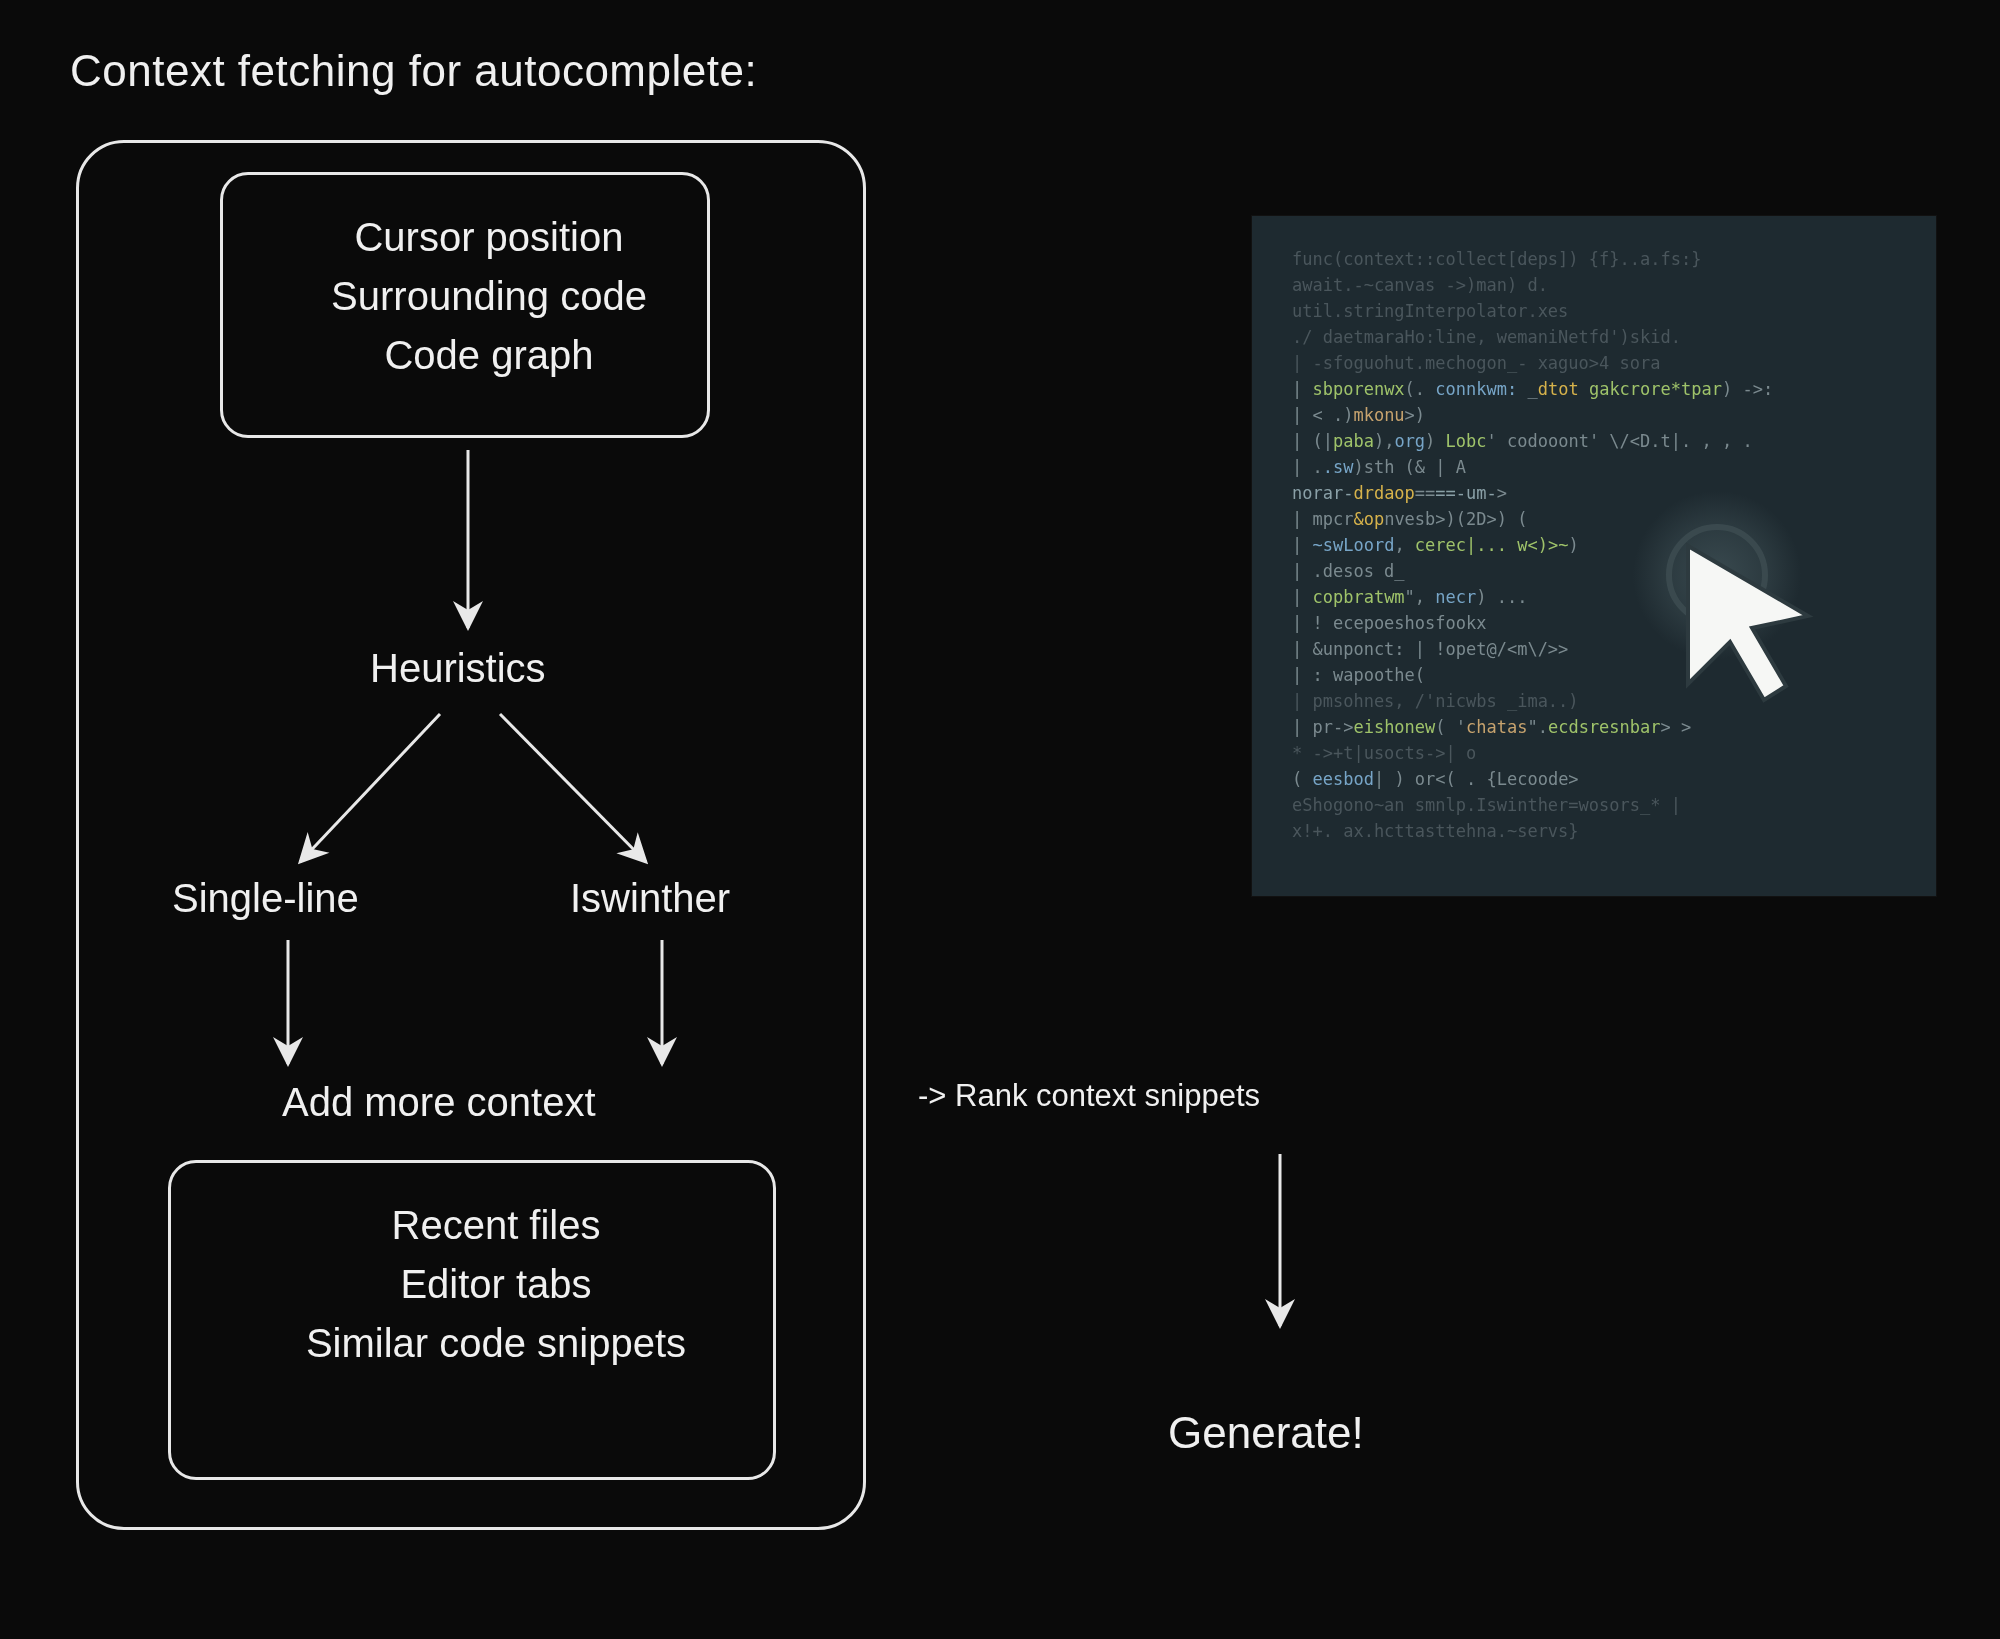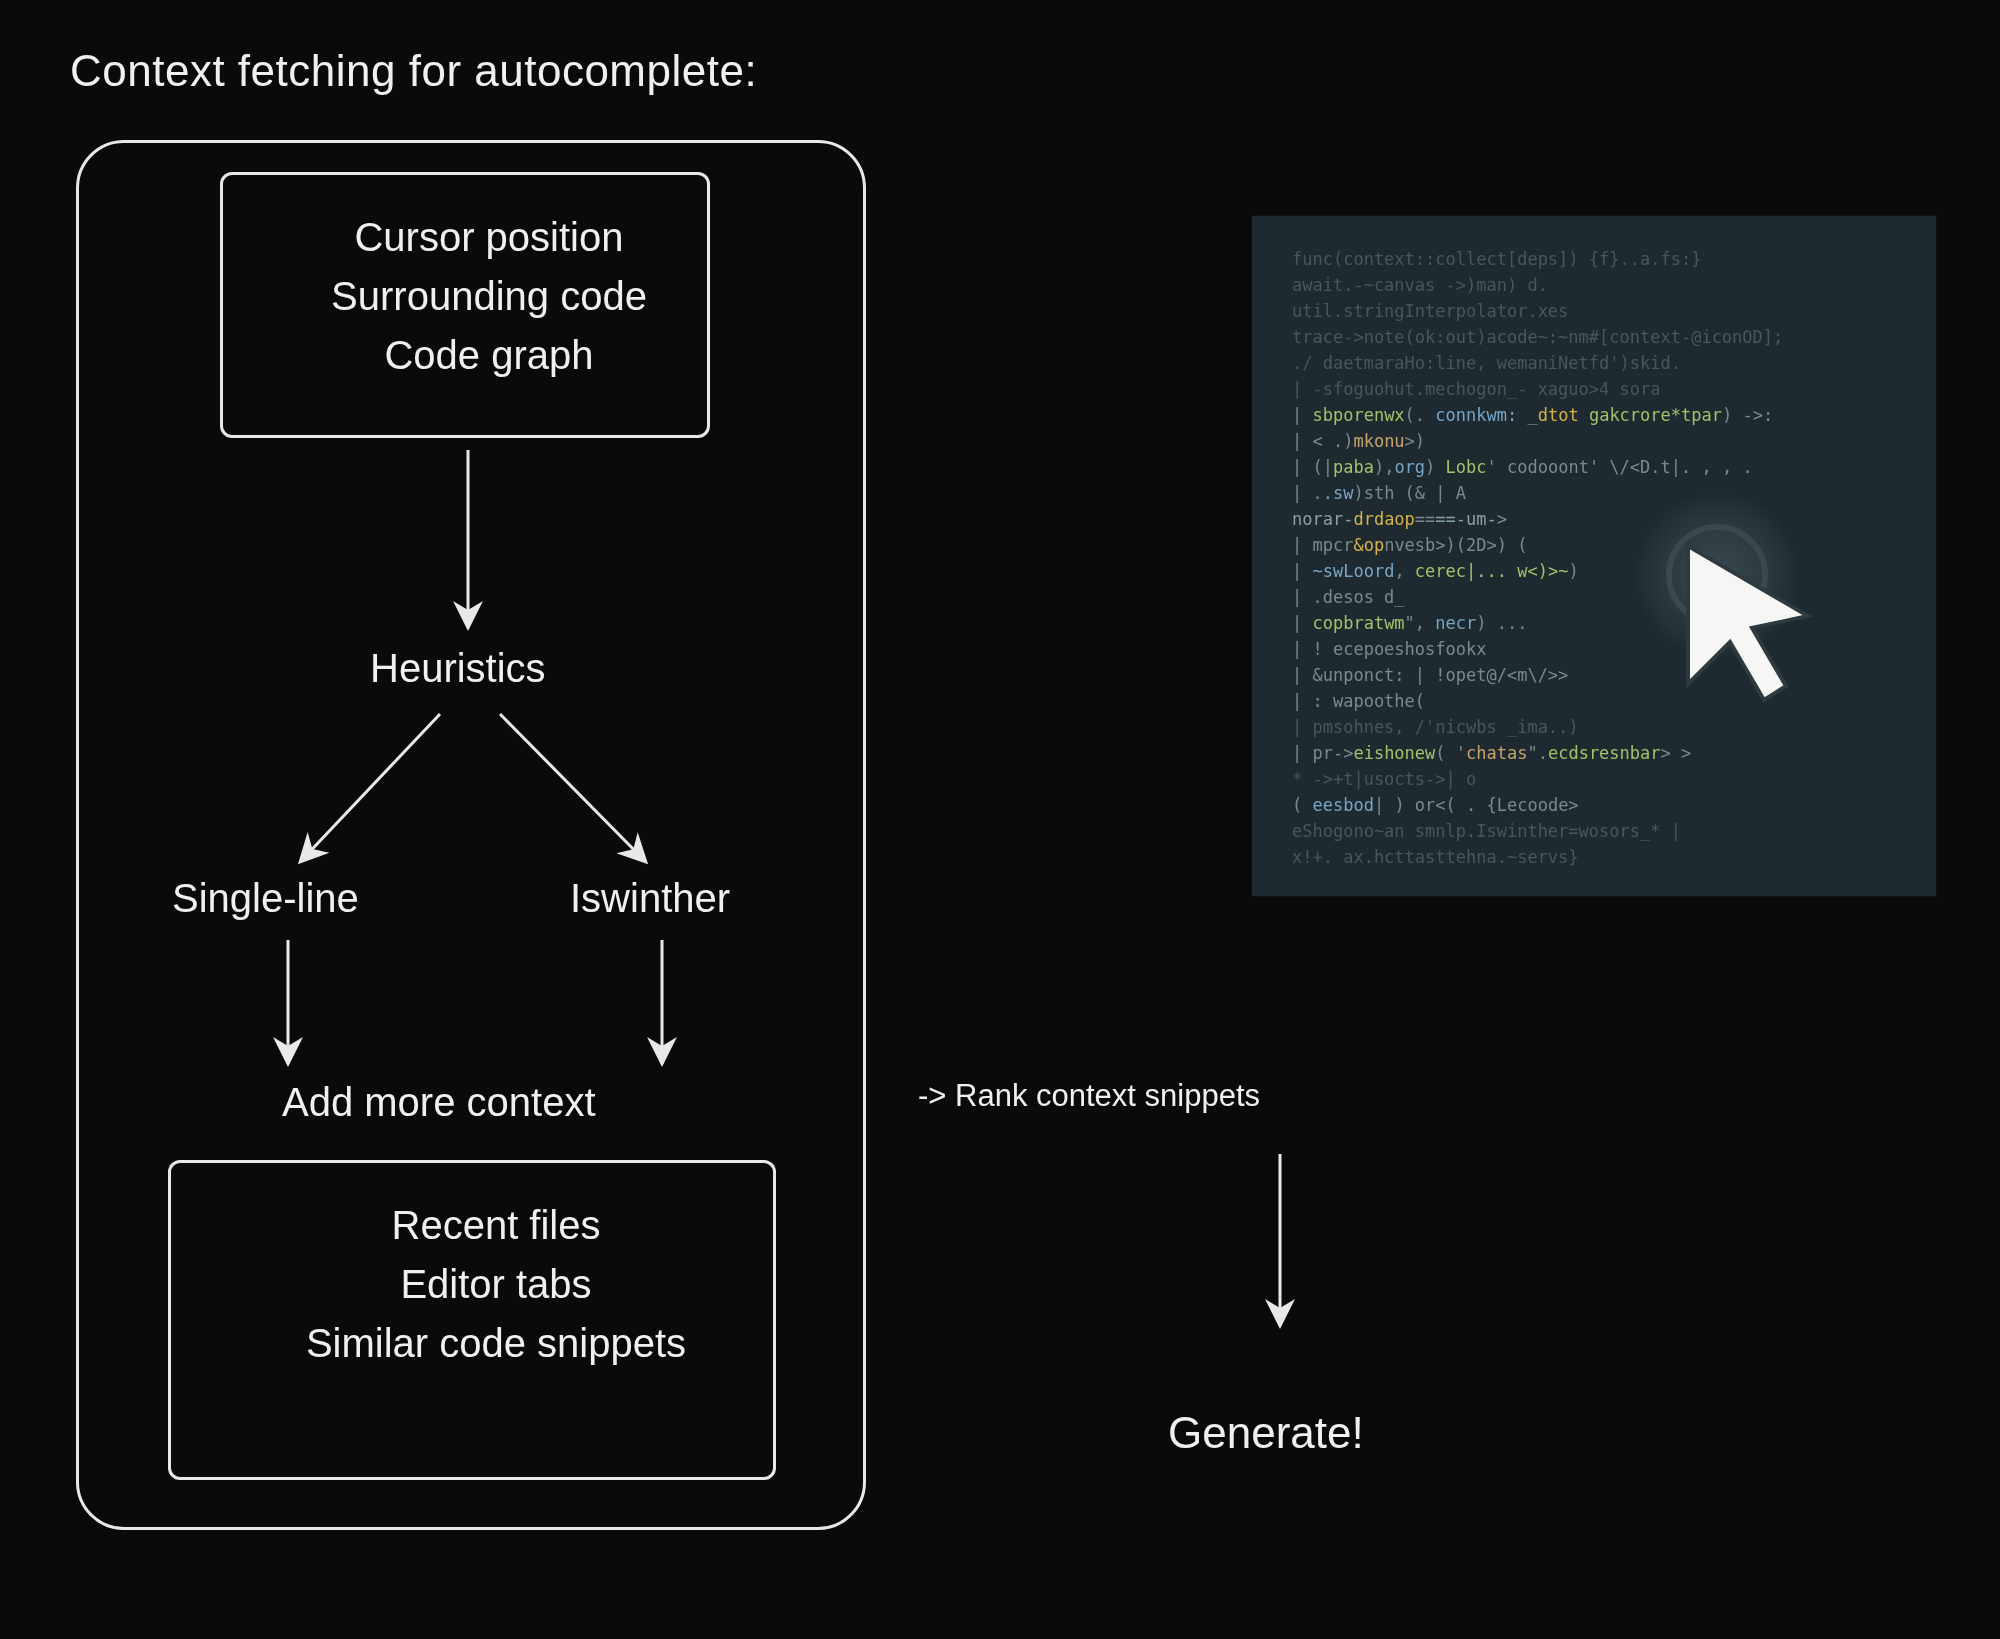--- a/index.html
+++ b/index.html
@@ -21,21 +21,21 @@
     letter-spacing: 0.5px;
   }
   .outer-box {
     position: absolute;
     border: 3px solid #e8e8e8;
     border-radius: 48px;
   }
   .inner-box {
     position: absolute;
     border: 3px solid #e8e8e8;
-    border-radius: 12px;
+    border-radius: 28px;
     text-align: center;
     padding-left: 48px;
   }
   .node-text {
     position: absolute;
     font-size: 40px;
     text-align: center;
     white-space: nowrap;
   }
   .box-line {
@@ -126,21 +126,20 @@
   </div>
 
   <div class="node-text" style="left:918px; top:1078px; font-size:31px;">-&gt; Rank context snippets</div>
   <div class="node-text" style="left:1168px; top:1408px; font-size:44px;">Generate!</div>
 
   <div class="code-panel" style="left:1220px; top:216px; width:684px; height:680px;margin-left:32px;">
     <div class="code-inner" id="code-inner">
         <div class="tok-dim">func(context::collect[deps]) {f}..a.fs:}</div>
         <div class="tok-dim">await.-~canvas  -&gt;)man)  d.</div>
         <div class="tok-dim">util.stringInterpolator.xes</div>
-        <div class="tok-dim">trace-&gt;note(ok:out)acode~:~nm#[context-@iconOD];</div>
         <div class="tok-dim">./ daetmaraHo:line, wemaniNetfd')skid.</div>
         <div class="tok-dim"> |  -sfoguohut.mechogon_-       xaguo&gt;4  sora</div>
         <div> |   <span class="tok-fn">sbporenwx</span>(. <span class="tok-kw">connkwm:</span> _<span class="tok-cur">dtot</span> <span class="tok-fn">gakcrore*tpar</span>)  -&gt;:</div>
         <div> |  &lt; .)<span class="tok-str">mkonu</span>&gt;)</div>
         <div> |  (|<span class="tok-fn">paba</span>),<span class="tok-kw">org</span>) <span class="tok-fn">Lobc</span>' codooont' \/&lt;D.t|. , , .</div>
         <div> |  .<span class="tok-kw">.sw</span>)sth (&amp; |  A</div>
         <div><span class="tok-op">norar-</span><span class="tok-cur">drdaop</span>==<span class="tok-op">==-um-</span>&gt;</div>
         <div>| mpcr<span class="tok-cur">&amp;op</span>nvesb&gt;)(2D&gt;) (</div>
         <div>| <span class="tok-kw">~swLoord</span>, <span class="tok-fn">cerec|... w&lt;)&gt;~</span>)</div>
         <div>| .desos  d_</div>

